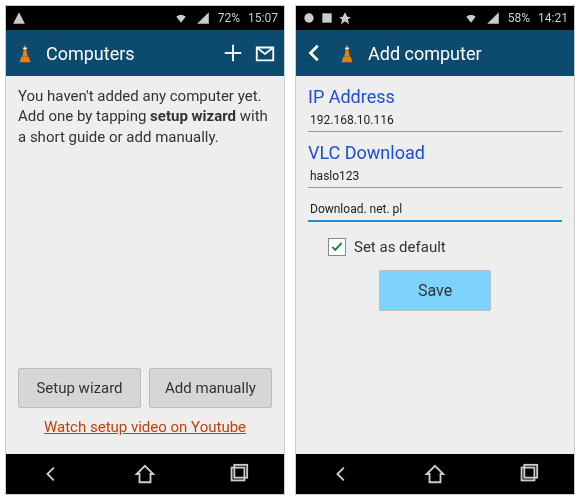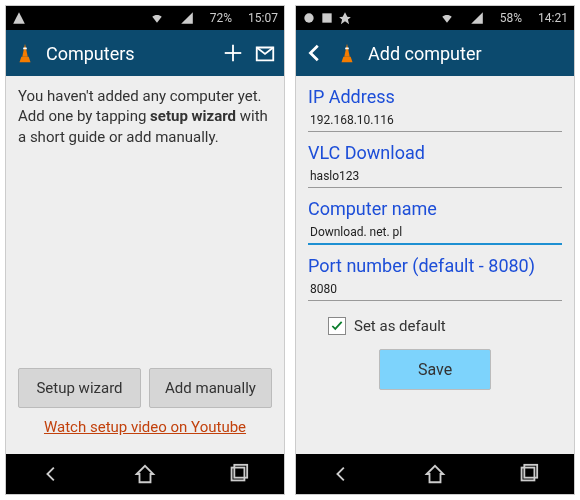--- a/index.html
+++ b/index.html
@@ -21,21 +21,21 @@
   }
   .statusbar {
     height: 24px;
     background: #000;
     color: #ccc;
     display: flex;
     align-items: center;
     justify-content: flex-end;
     font-size: 12px;
     padding: 0 6px;
-    gap: 16px;
+    gap: 8px;
   }
   .statusbar .left { margin-right: auto; display:flex; gap:4px; align-items:center;}
   .statusbar svg { width:14px; height:14px; fill:#ccc; }
   .actionbar {
     height: 46px;
     background: #0c4a6e;
     color: #fff;
     display: flex;
     align-items: center;
     padding: 0 8px;
@@ -216,26 +216,21 @@
   <div class="content">
     <div class="field">
       <div class="label">IP Address</div>
       <div class="input">192.168.10.116</div>
     </div>
     <div class="field">
       <div class="label">VLC Download</div>
       <div class="input">haslo123</div>
     </div>
     <div class="field">
-      <div class="label">Computer name</div>
       <div class="input focus">Download. net. pl</div>
-    </div>
-    <div class="field">
-      <div class="label">Port number (default - 8080)</div>
-      <div class="input">8080</div>
     </div>
     <div class="checkrow">
       <div class="checkbox">
         <svg viewBox="0 0 24 24">
             <path d="M4 12l5 5L20 5"></path>
           </svg>
       </div>
       <span>Set as default</span>
     </div>
     <div class="savebtn">Save</div>

